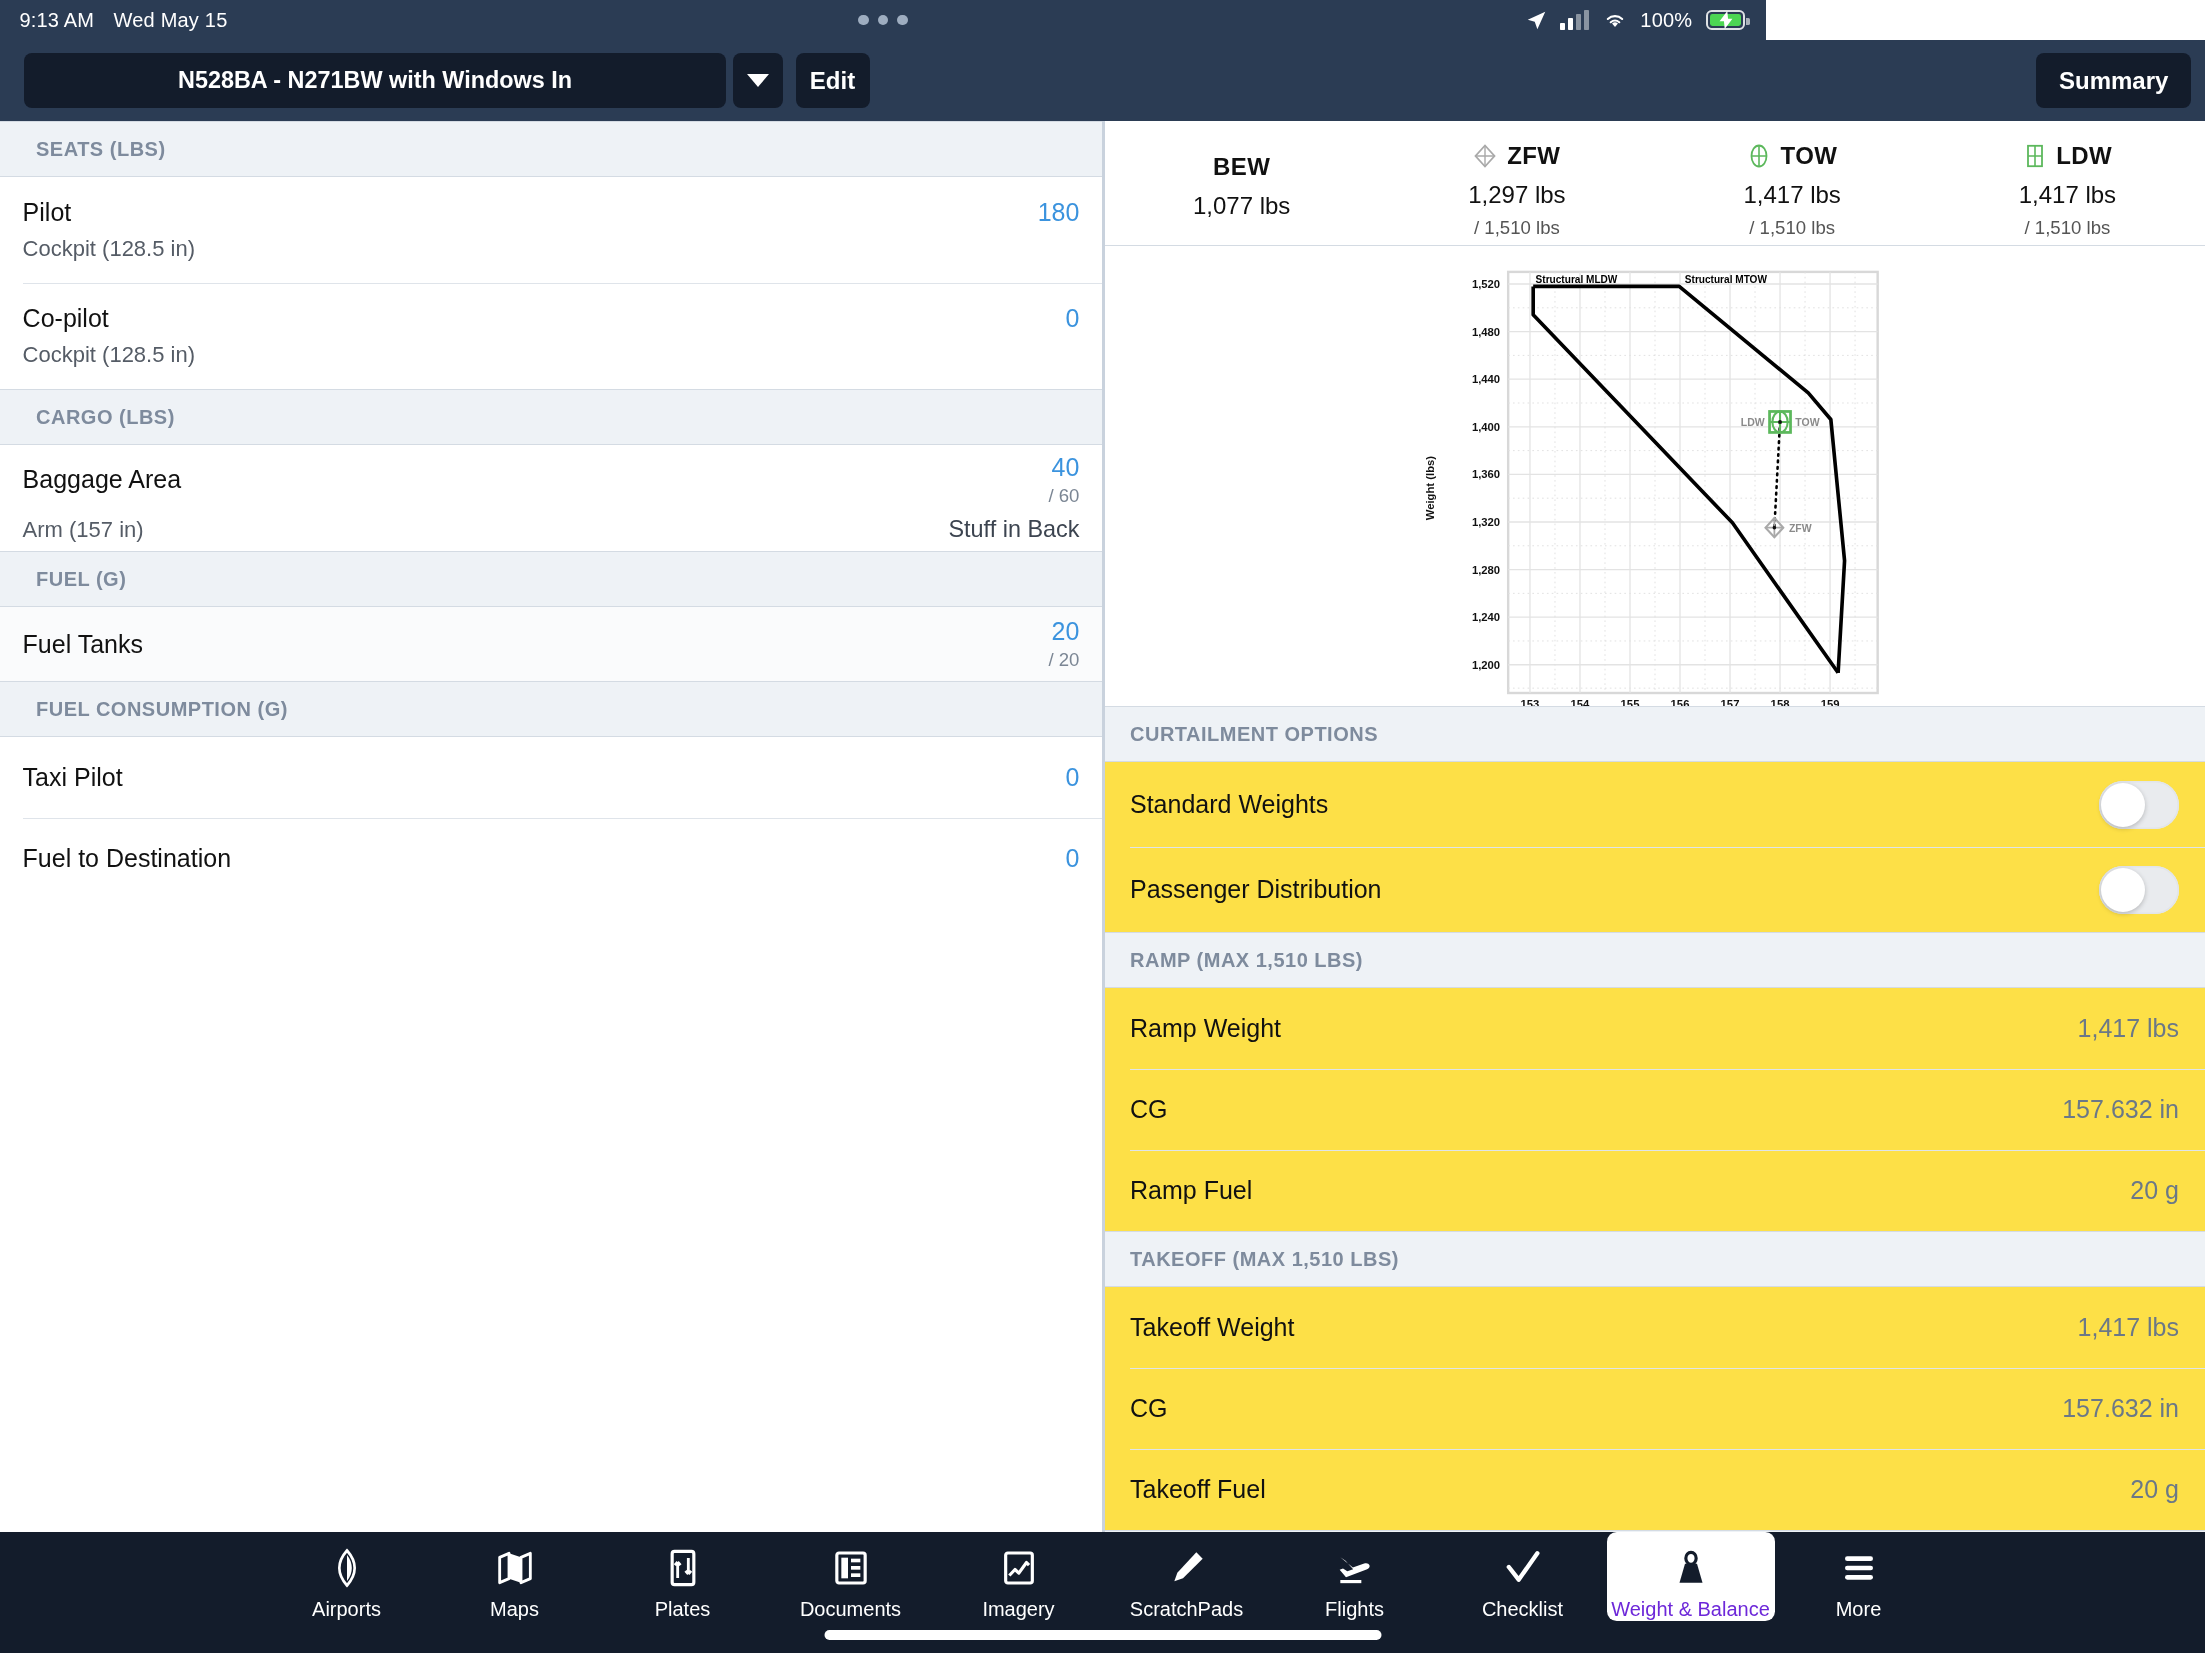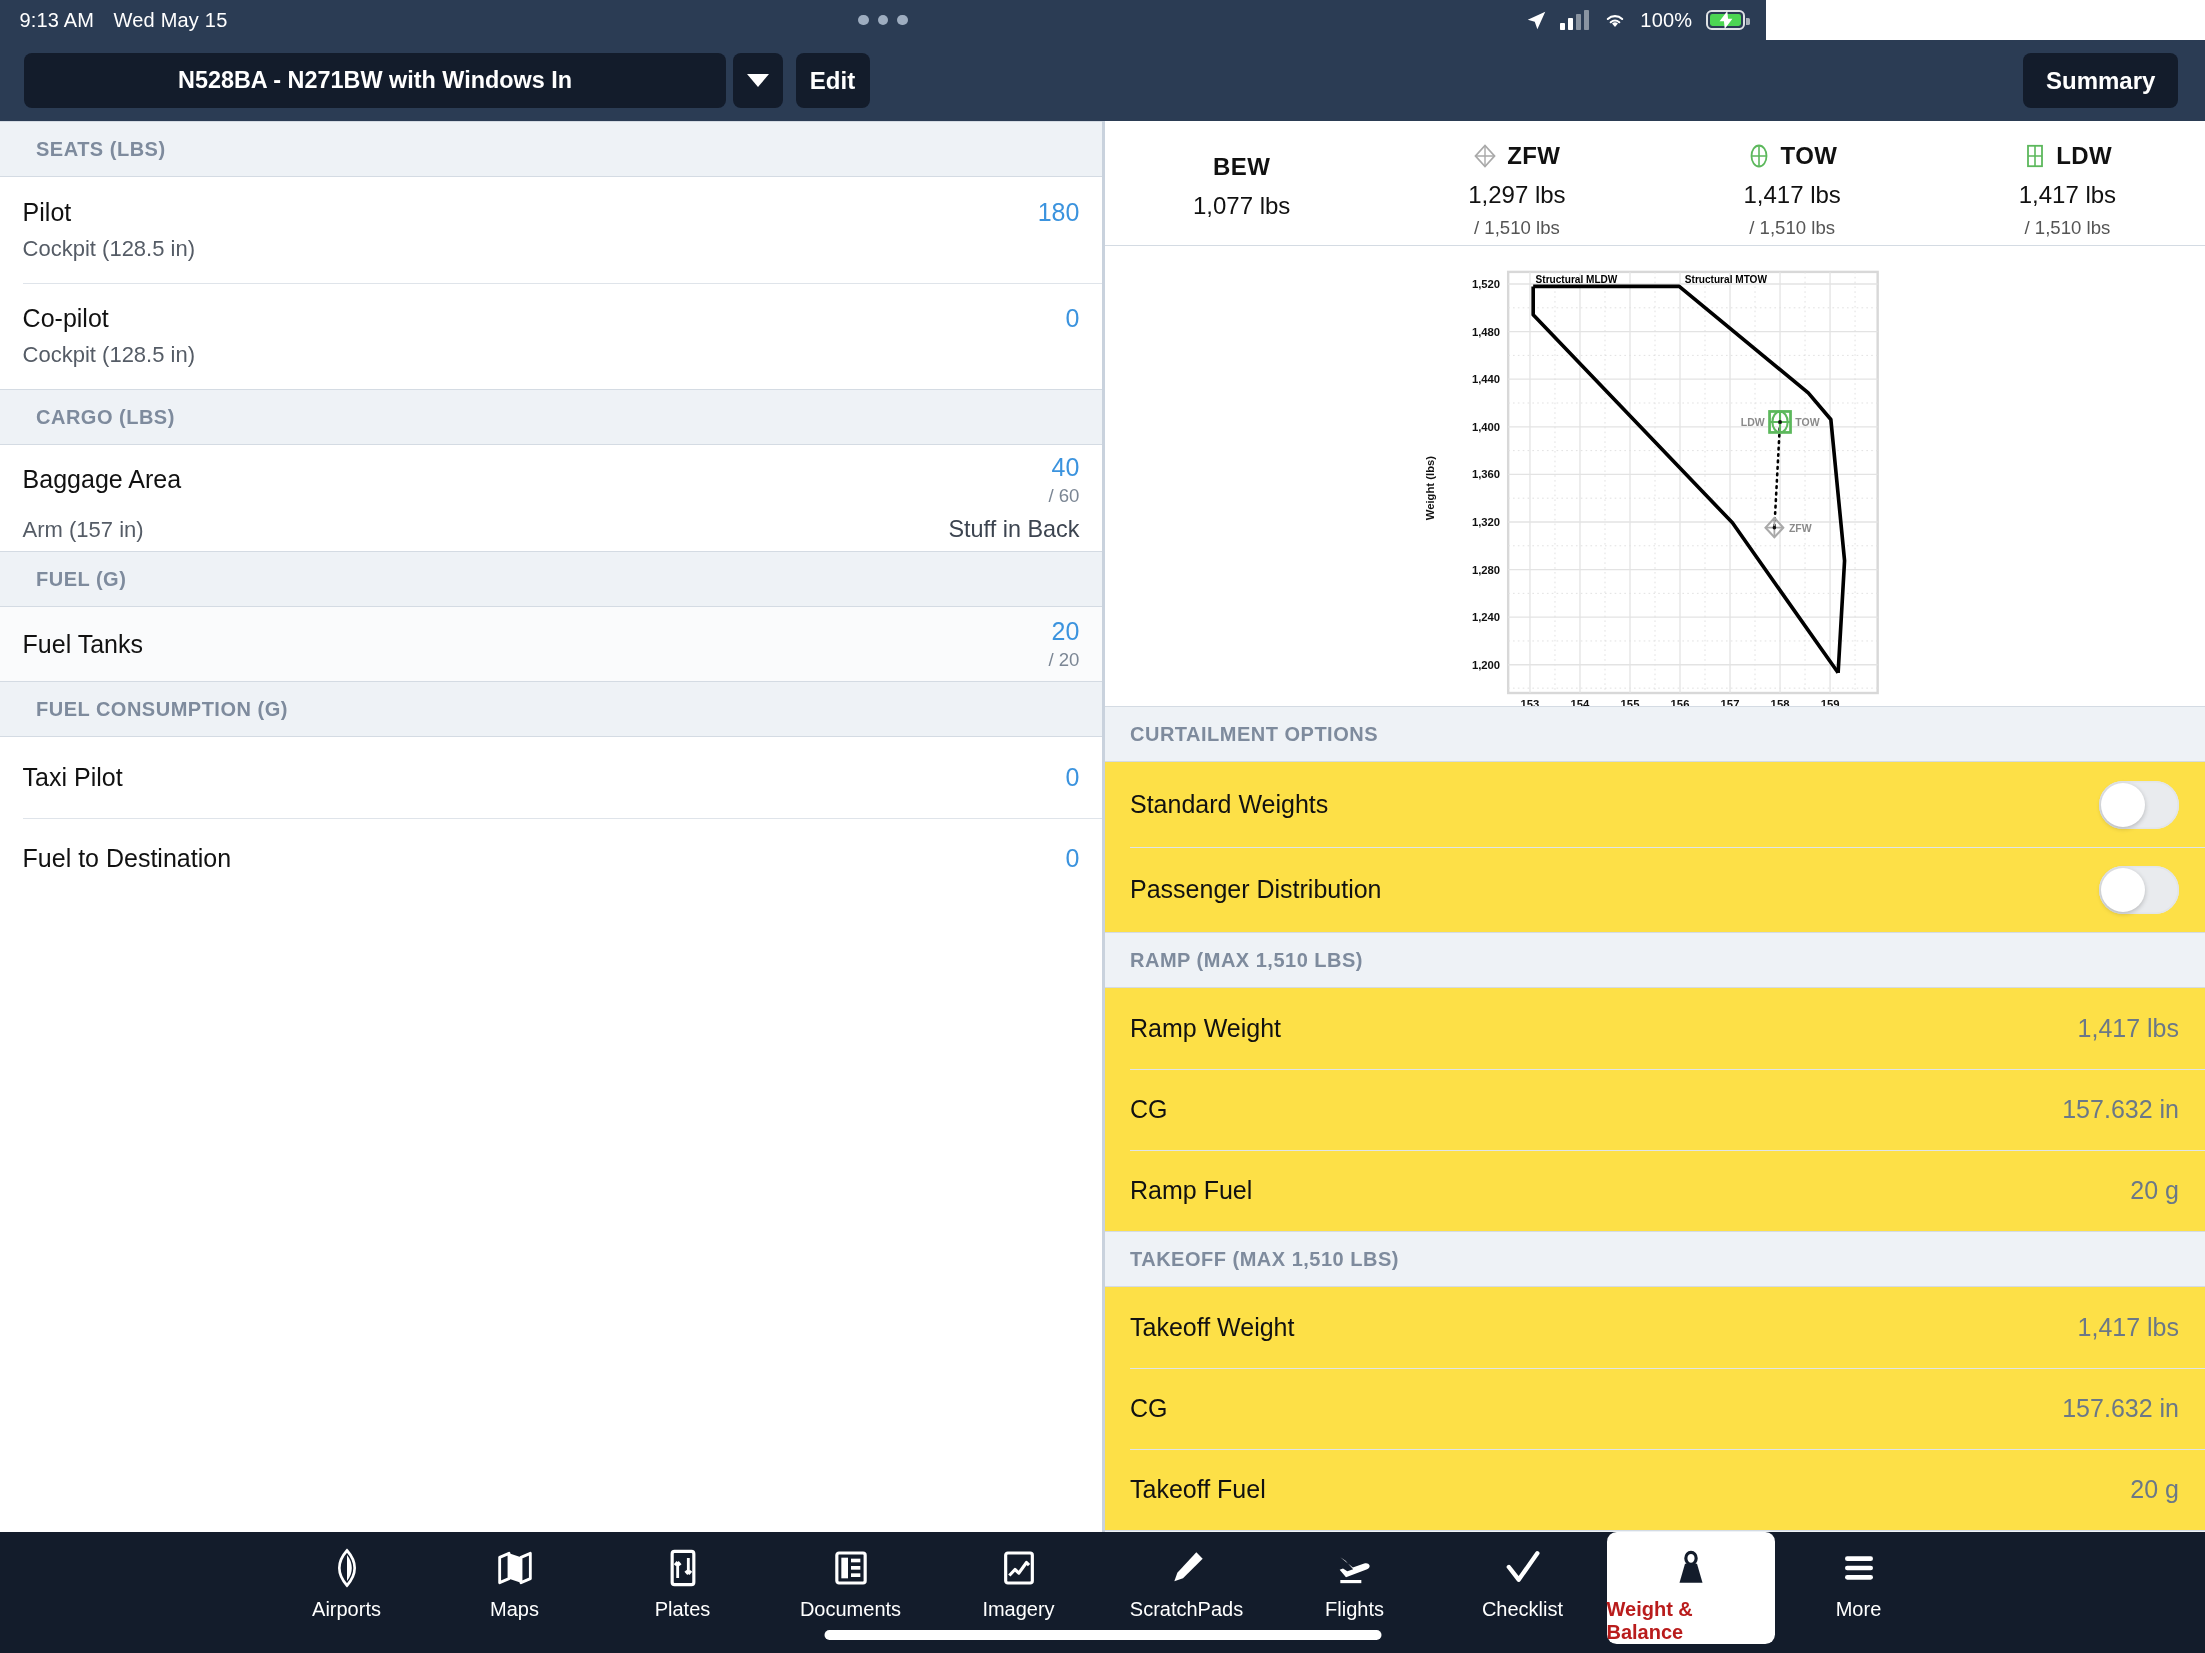--- a/index.html
+++ b/index.html
@@ -51,21 +51,21 @@
     margin-left: 6.5px; width: 50px; height: 55px; background: #131c2b;
     border-radius: 8px; display: flex; align-items: center; justify-content: center;
   }
   .caret-glyph { width: 0; height: 0; border-left: 11.3px solid transparent; border-right: 11.3px solid transparent; border-top: 13px solid #fff; }
   .edit-btn {
     margin-left: 13px; width: 74px; height: 55px; background: #131c2b; border-radius: 8px;
     display: flex; align-items: center; justify-content: center;
     color: #fff; font-size: 24px; font-weight: bold;
   }
   .summary-btn {
-    position: absolute; right: 27px; height: 55px; padding: 0 22.6px;
+    position: absolute; right: 14px; height: 55px; padding: 0 22.6px;
     background: #131c2b; border-radius: 8px;
     display: flex; align-items: center; justify-content: center;
     color: #fff; font-size: 24px; font-weight: bold;
   }
 
   
   .content { position: absolute; top: 121px; left: 0; width: 2205px; height: 1411px; background: #fff; }
   .pane-left { position: absolute; left: 0; top: 0; width: 1103px; height: 100%; background: #fff; border-right: 1.6px solid #c9d2dd; overflow: hidden; }
   .pane-right { position: absolute; left: 1104px; top: 0; width: 1101px; height: 100%; background: #fff; overflow: hidden; }
 
@@ -122,21 +122,21 @@
 
   
   .tabbar {
     position: absolute; left: 0; bottom: 0; width: 2205px; height: 121px;
     background: #131c2b; display: flex; align-items: flex-start; justify-content: center; gap: 0;
   }
   .tab { width: 168px; padding-top: 13px; display: flex; flex-direction: column; align-items: center; gap: 8px; border-radius: 9.7px; }
   .tab.active { background: #fff; }
   .tab .ticon { width: 45px; height: 45px; display: flex; align-items: center; justify-content: center; }
   .tab .tlabel { font-size: 20px; color: #fff; }
-  .tab.active .tlabel { color: #b91c1c; font-weight: bold; }
+  .tab.active .tlabel { color: #6d28d9; }
   .homebar { position: absolute; bottom: 13px; left: 50%; transform: translateX(-50%); width: 557px; height: 10.5px; border-radius: 5.7px; background: #fff; }
   .pane-divider-line { position: absolute; top: 0; bottom: 0; left: 1103px; width: 1.6px; background: #c9d2dd; }
 </style>
 </head>
 <body>
 
 <div id="app">
 
   <div class="statusbar">
     <div class="sb-left">

